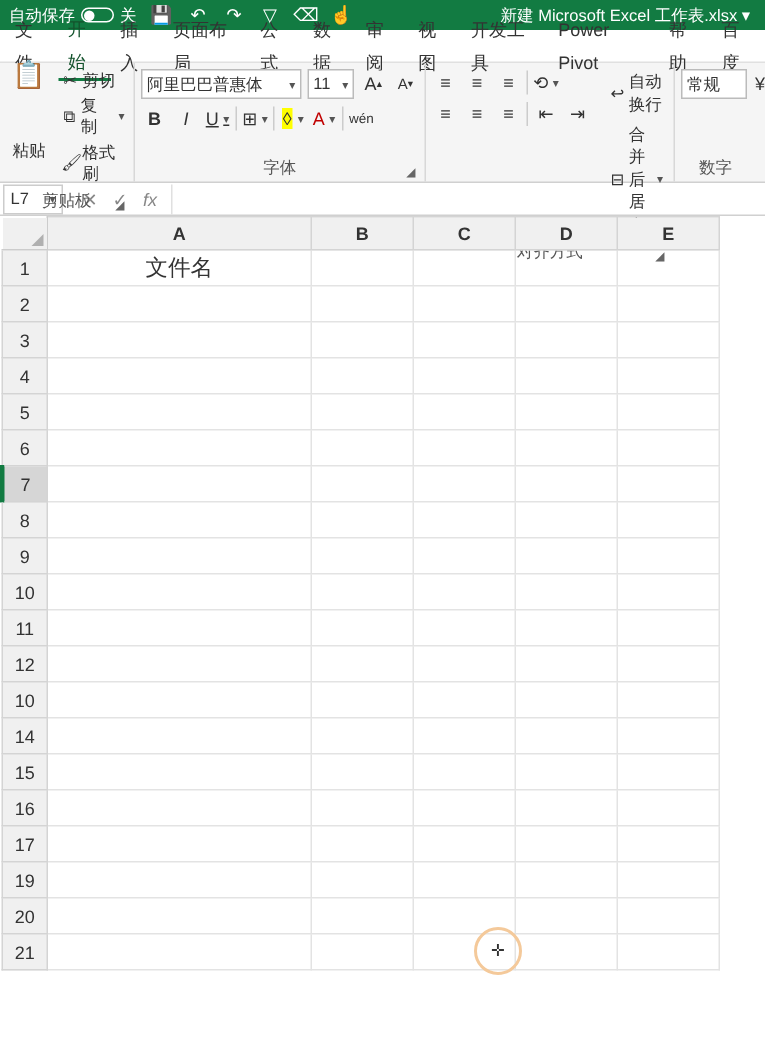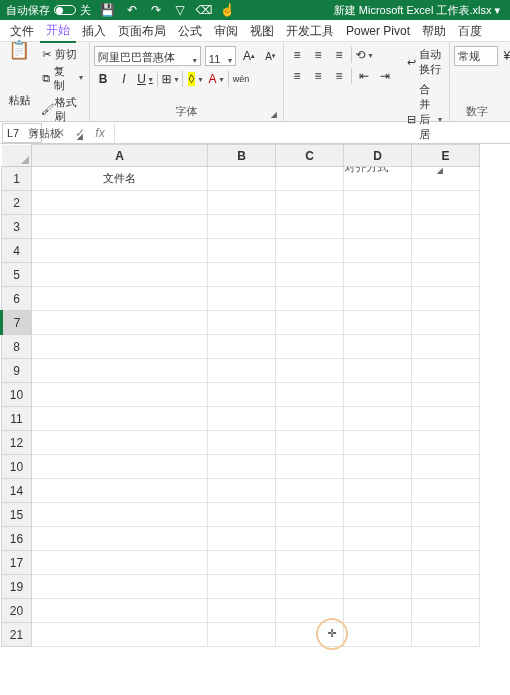--- a/index.html
+++ b/index.html
@@ -8,37 +8,37 @@
 .titlebar { background: #127b42; height: 20px; display: flex; align-items: center; color: #fff; padding: 0 6px; }
 .titlebar .autosave { display: flex; align-items: center; gap: 4px; font-size: 11px; }
 .titlebar .toggle { width: 22px; height: 10px; border: 1px solid #fff; border-radius: 6px; position: relative; }
 .titlebar .toggle::after { content:""; position:absolute; left:1px; top:0.5px; width:7px; height:7px; background:#fff; border-radius:50%; }
 .titlebar .qat { display:flex; gap:10px; margin-left:10px; }
 .titlebar .qat-icon { width:14px; height:14px; display:flex; align-items:center; justify-content:center; font-size:12px; }
 .titlebar .doc-title { margin-left:auto; margin-right:4px; font-size:11px; white-space:nowrap; }
 
 .menubar { background: #fff; height: 22px; display: flex; align-items: center; border-bottom: 1px solid #e0e0e0; padding-left: 4px; }
 .menubar .tab { padding: 0 6px; line-height: 22px; font-size: 12px; color: #333; cursor: pointer; }
-.menubar .tab.active { border-bottom: 2px solid #127b42; color: #8b5cf6; font-weight: 500; }
+.menubar .tab.active { border-bottom: 2px solid #127b42; color: #14532d; font-weight: 500; }
 
 .ribbon { background: #f5f5f5; height: 80px; border-bottom: 1px solid #d0d0d0; display: flex; }
 .group { border-right: 1px solid #d8d8d8; display: flex; flex-direction: column; padding: 2px 4px 0 4px; }
 .group-body { flex: 1; display: flex; gap: 4px; align-items: flex-start; }
 .group-label { text-align: center; font-size: 11px; color: #555; padding: 2px 0 2px 0; position:relative; }
 .group-label .dlauncher { position:absolute; right:2px; bottom:2px; font-size:8px; color:#666; }
 
 .paste-col { display:flex; flex-direction:column; align-items:center; justify-content:center; width:34px; height:58px; }
 .paste-icon { width:24px; height:24px; display:flex; align-items:center; justify-content:center; font-size:18px; }
 .small-btns { display:flex; flex-direction:column; gap:1px; padding-top:2px; }
 .small-btn { display:flex; align-items:center; gap:2px; font-size:11px; line-height:14px; padding:1px 2px; }
 .small-btn .ic { width:12px; text-align:center; }
 
 .font-col { display:flex; flex-direction:column; gap:4px; padding-top:2px; }
 .font-row { display:flex; align-items:center; gap:4px; }
-.font-select { height:20px; border:1px solid #bbb; background:#fff; font-size:11px; display:flex; align-items:flex-end; justify-content:space-between; padding:0 3px; }
+.font-select { height:20px; border:1px solid #bbb; background:#fff; font-size:11px; display:flex; align-items:center; justify-content:space-between; padding:0 3px; }
 .font-name { width:110px; }
 .font-size { width:32px; }
 .drop { font-size:8px; color:#555; margin-left:3px; }
 .mini-btn { width:18px; height:18px; display:flex; align-items:center; justify-content:center; font-size:11px; background:#f5f5f5; }
 .icon-row { display:flex; gap:3px; align-items:center; }
 .icon-btn { width:18px; height:18px; display:flex; align-items:center; justify-content:center; font-size:12px; }
 .sep { width:1px; height:16px; background:#ccc; }
 
 .align-col { display:flex; flex-direction:column; gap:3px; padding-top:2px; }
 .wrap-btn { display:flex; align-items:center; gap:3px; font-size:11px; padding:1px 3px; }
@@ -85,20 +85,21 @@
   </div>
   <div class="doc-title">新建 Microsoft Excel 工作表.xlsx ▾</div>
 </div>
 
 <div class="menubar">
     <span class="tab">文件</span>
     <span class="tab active">开始</span>
     <span class="tab">插入</span>
     <span class="tab">页面布局</span>
     <span class="tab">公式</span>
+    <span class="tab">数据</span>
     <span class="tab">审阅</span>
     <span class="tab">视图</span>
     <span class="tab">开发工具</span>
     <span class="tab">Power Pivot</span>
     <span class="tab">帮助</span>
     <span class="tab">百度</span>
   </div>
 
 <div class="ribbon">
   <div class="group" style="width:90px;">
@@ -244,21 +245,21 @@
       <th class="colhead col-a">A</th>
           <th class="colhead col-n">B</th>
           <th class="colhead col-n">C</th>
           <th class="colhead col-n">D</th>
           <th class="colhead col-n">E</th>
         </tr>
     </thead>
     <tbody>
         <tr>
           <td class="rowhead">1</td>
-          <td class="cell col-a" style="font-size: 11px;">文件名</td>
+          <td class="cell col-a" style="font-size: 15px;">文件名</td>
           <td class="cell col-n"></td>
           <td class="cell col-n"></td>
           <td class="cell col-n"></td>
           <td class="cell col-n"></td>
         </tr>
         <tr>
           <td class="rowhead">2</td>
           <td class="cell col-a"></td>
           <td class="cell col-n"></td>
           <td class="cell col-n"></td>

